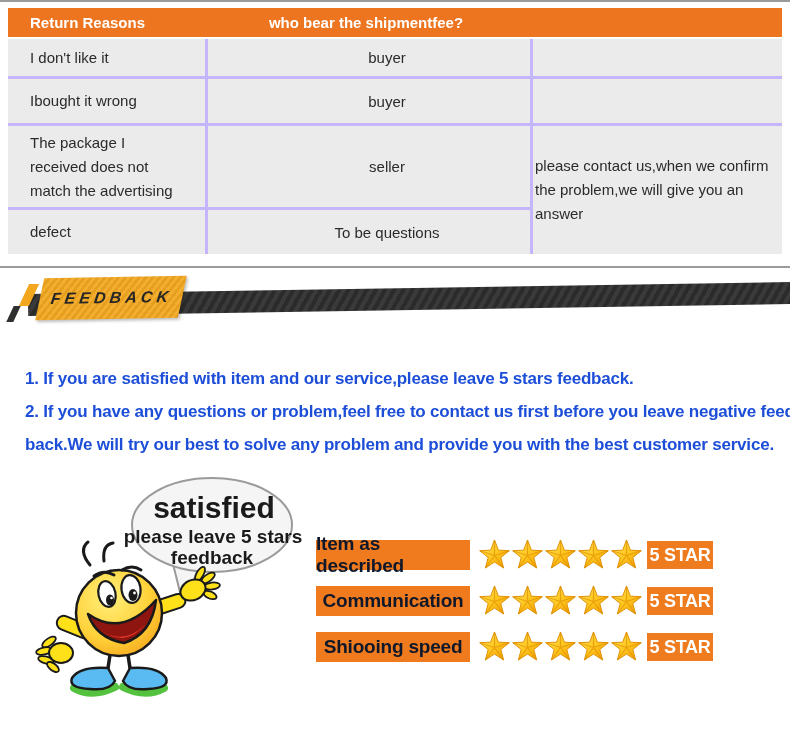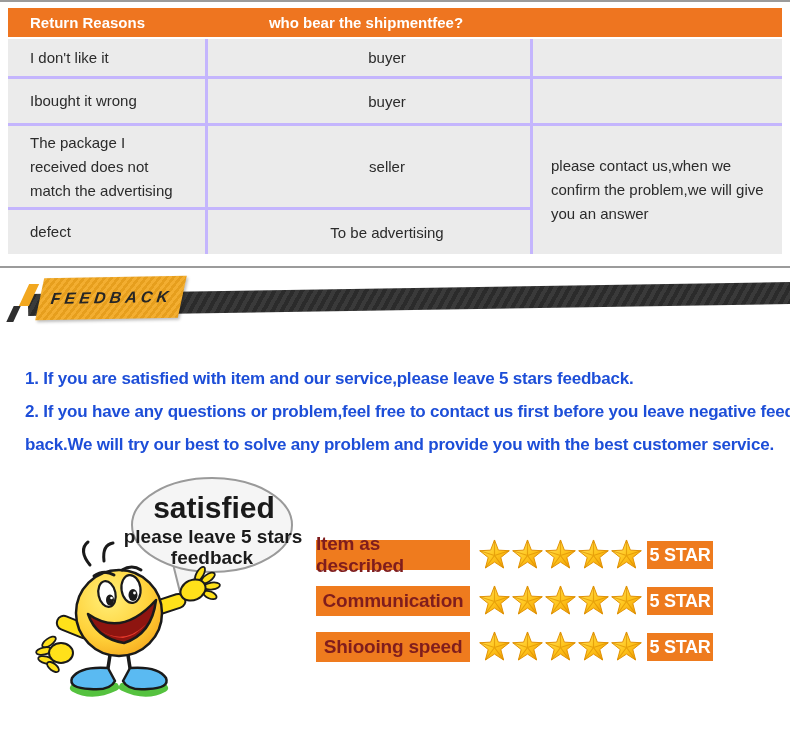--- a/index.html
+++ b/index.html
@@ -10,21 +10,21 @@
   
   .return-table{position:absolute;left:8px;top:8px;width:774px;}
   .thead{height:29px;background:#EE7520;color:#fff;display:flex;align-items:center;font-size:15px;font-weight:600;}
   .thead .h1{width:197px;padding-left:22px;box-sizing:border-box;}
   .thead .h2{width:322px;text-align:center;}
   .tbody{display:grid;grid-template-columns:197px 322px 1fr;grid-template-rows:37px 44px 81px 44px;
          gap:3px;background:#c4b5fd;margin-top:2px;}
   .td{background:#EBEBEB;display:flex;align-items:center;font-size:15px;color:#2b2b2b;box-sizing:border-box;}
   .td.c1{padding-left:22px;padding-right:28px;line-height:24px;}
   .td.c2{justify-content:center;text-align:center;padding-left:36px;}
-  .td.note{grid-column:3;grid-row:3 / span 2;padding-left:18px;padding-right:8px;line-height:24px;}
+  .td.note{grid-column:3;grid-row:3 / span 2;padding-left:2px;padding-right:8px;line-height:24px;}
 
   
   .banner{position:absolute;top:272px;left:0;width:790px;height:64px;}
   .banner-bar{position:absolute;left:28px;right:-4px;top:16px;height:22px;
               background:repeating-linear-gradient(120deg,#3a3a3a 0 4px,#2b2b2b 4px 8px);
               transform:rotate(-0.9deg);}
   .banner-label{position:absolute;left:40px;top:5px;width:142px;height:42px;
                 background:#F2A71F;
                 background-image:repeating-linear-gradient(120deg,rgba(255,255,255,0.08) 0 3px,rgba(0,0,0,0.05) 3px 6px);
                 transform:skewX(-13deg) rotate(-1deg);
@@ -40,21 +40,21 @@
   .notes div{white-space:nowrap;}
 
   
   .mascot{position:absolute;left:30px;top:462px;width:300px;height:272px;}
   .bubble-title{font:700 30px "Liberation Sans",sans-serif;}
   .bubble-line{font:700 19px "Liberation Sans",sans-serif;}
 
   
   .ratings{position:absolute;left:316px;top:538px;}
   .rating-row{display:flex;align-items:center;height:34px;margin-bottom:12px;}
-  .rating-label{width:154px;height:30px;background:#EF7B1E;color:#7f1d1d;font-weight:700;font-size:19px;
+  .rating-label{width:154px;height:30px;background:#EF7B1E;color:#0f172a;font-weight:700;font-size:19px;
                 display:flex;align-items:center;justify-content:center;letter-spacing:-0.2px;}
   .stars{display:flex;margin-left:8px;width:167px;}
   .star{width:33px;height:34px;flex:0 0 33px;}
   .rating-badge{margin-left:2px;width:66px;height:28px;background:#EE7B1E;color:#fff;font-weight:700;
                 font-size:18px;display:flex;align-items:center;justify-content:center;letter-spacing:-0.3px;}
 </style>
 </head>
 <body>
 
 <div id="screen">
@@ -73,21 +73,21 @@
 
       <div class="td c1">Ibought it wrong</div>
       <div class="td c2">buyer</div>
       <div class="td c3"></div>
 
       <div class="td c1">The package I received does not match the advertising</div>
       <div class="td c2">seller</div>
       <div class="td note">please contact us,when we confirm the problem,we will give you an answer</div>
 
       <div class="td c1">defect</div>
-      <div class="td c2">To be advertising</div>
+      <div class="td c2">To be questions</div>
     </div>
   </div>
 
   <div class="hairline" style="top:266px;"></div>
 
   <div class="banner">
     <div class="banner-bar"></div>
     <div class="slash1"></div>
     <div class="slash2"></div>
     <div class="banner-label">

